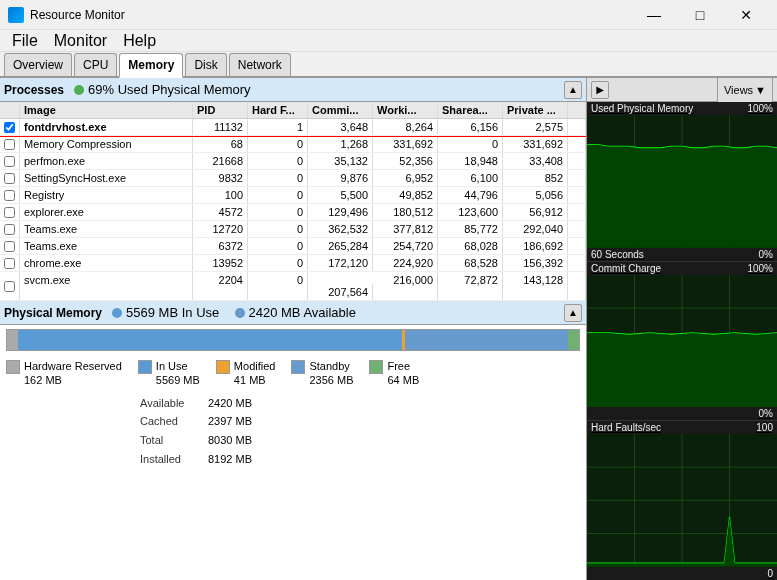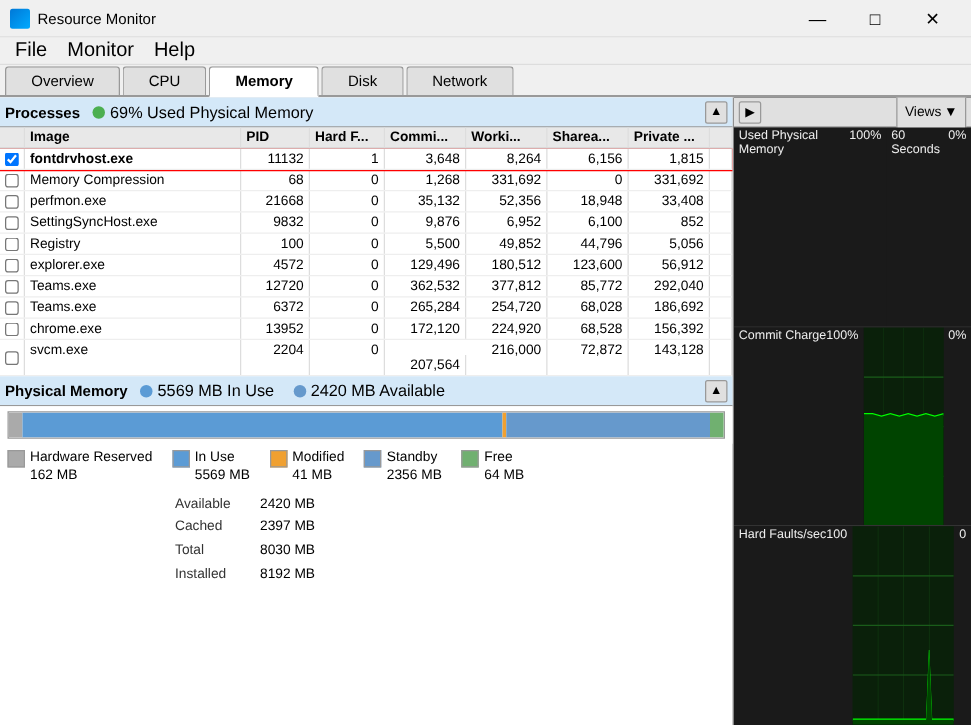--- a/index.html
+++ b/index.html
@@ -49,21 +49,21 @@
     
     #tabbar {
       height: 26px;
       background: #f0f0f0;
       display: flex;
       align-items: flex-end;
       padding: 0 4px;
       border-bottom: 2px solid #999;
     }
     .tab {
-      padding: 4px 20px;
+      padding: 4px 8px;
       cursor: pointer;
       font-size: 12px;
       border: 1px solid #999;
       border-bottom: none;
       background: #e0e0e0;
       margin-right: 2px;
       border-radius: 3px 3px 0 0;
     }
     .tab.active {
       background: white;
@@ -214,22 +214,23 @@
       background: #e0e0e0;
       border: 1px solid #999;
       padding: 19px 6px;
       cursor: pointer;
       font-size: 11px;
     }
 
     .chart-section {
       flex: 1;
       display: flex;
-      flex-direction: row;
+      flex-direction: column;
       border-bottom: 1px solid #333;
+      text-decoration: underline;
     }
     .chart-label-row {
       display: flex;
       justify-content: space-between;
       padding: 1px 4px;
       background: #1a1a1a;
       color: #eee;
       font-size: 10px;
     }
     .chart-area {
@@ -312,21 +313,21 @@
           <div class="table-row-cells selected">
     <div class="chk">
               <input type="checkbox" checked="" style="">
             </div>
     <div style="font-weight:bold;">fontdrvhost.exe</div>
     <div style="text-align:right;">11132</div>
     <div style="text-align:right;">1</div>
     <div style="text-align:right;">3,648</div>
     <div style="text-align:right;">8,264</div>
     <div style="text-align:right;">6,156</div>
-    <div style="text-align:right;">1,815</div>
+    <div style="text-align:right;">2,575</div>
     <div></div>
   </div>
           <div class="table-row-cells">
     <div class="chk">
               <input type="checkbox" style="">
             </div>
     <div style="">Memory Compression</div>
     <div style="text-align:right;">68</div>
     <div style="text-align:right;">0</div>
     <div style="text-align:right;">1,268</div>

